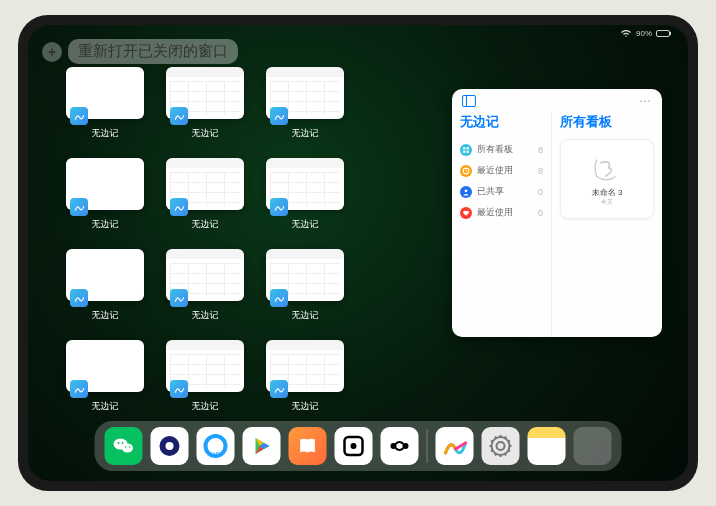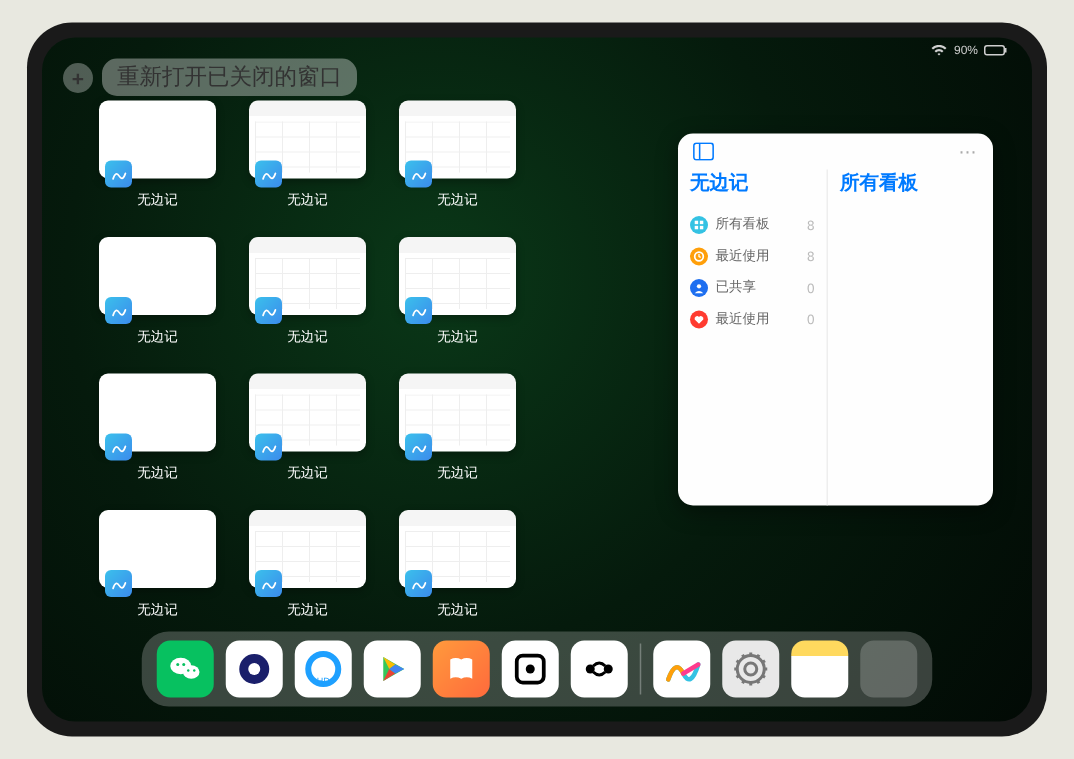--- a/index.html
+++ b/index.html
@@ -340,20 +340,28 @@
                   </span>
                   <span>最近使用</span>
                 </span>
                 <span class="count">0</span>
               </div>
             </div>
         </div>
         <div class="panel-right">
           <div class="right-title">所有看板</div>
           <div id="boards">
+              <div class="board-card">
+                <svg class="board-sketch" viewBox="0 0 40 40">
+                  <path d="M12 14 Q26 10 22 20 Q30 22 18 30" fill="none" stroke="#ccc" stroke-width="2"></path>
+                  <path d="M8 10 Q4 20 8 30 Q20 38 30 30" fill="none" stroke="#ccc" stroke-width="1.5"></path>
+                </svg>
+                <div class="board-name">未命名 3</div>
+                <div class="board-date">今天</div>
+              </div>
             </div>
         </div>
       </div>
     </div>
 
     <div class="dock" id="dock">
         <div class="dock-icon di-wechat">
           <svg width="24" height="24" viewBox="0 0 24 24">
             <ellipse cx="9" cy="10" rx="7" ry="5.5" fill="#fff"></ellipse>
             <ellipse cx="16" cy="14" rx="5.5" ry="4.5" fill="#fff"></ellipse>

